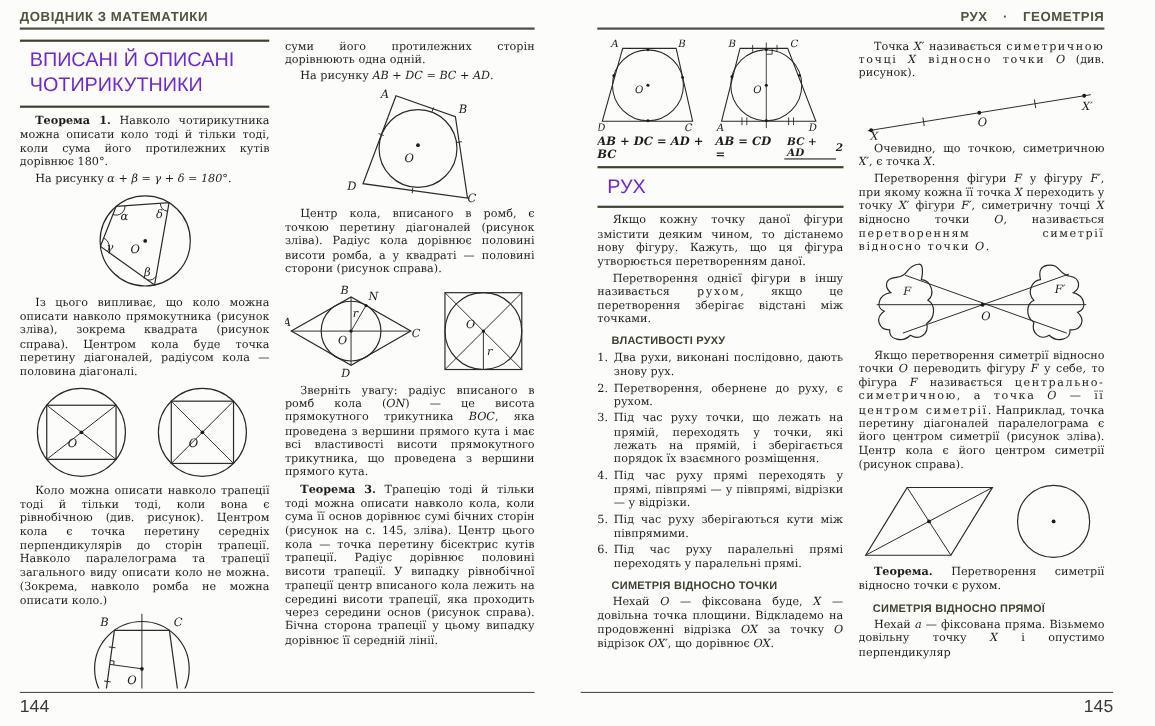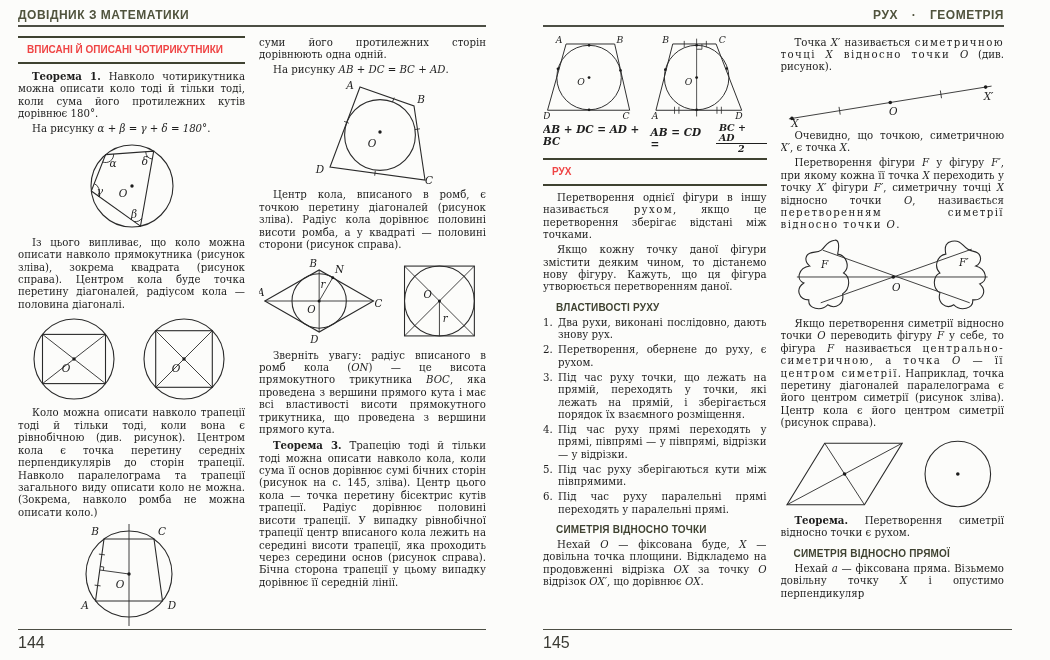--- a/index.html
+++ b/index.html
@@ -24,22 +24,22 @@
   .runhead.right { text-align:right; word-spacing:10px; }
   .headrule { border-bottom:2px solid #4c4e44; margin-top:3px; }
 
   .cols { display:flex; gap:14px; margin-top:7px; height:592px; overflow:hidden; }
   .col { flex:1; overflow:hidden; }
 
   .sec-box {
     border-top:2.5px solid #3f4231; border-bottom:2.5px solid #3f4231;
     padding:5px 2px 6px 9px;
     font-family:"Liberation Sans", sans-serif;
-    font-weight:bold; font-size:10px; line-height:1.3;
-    color:#ef4444; margin:2px 0 6px 0;
+    font-weight:normal; font-size:18px; line-height:1.3;
+    color:#6d28d9; margin:2px 0 6px 0;
   }
   .subhead {
     font-family:Liberation Sans, sans-serif;
     font-weight:bold; font-size:10px; color:#3f4231;
     margin:8px 0 4px 13px; letter-spacing:0.2px;
   }
   p { margin:2.5px 0; text-indent:14px; text-align:justify;
       font-size:10.2px; line-height:1.22; }
   p.noind { text-indent:0; }
   .b { font-weight:bold; }
@@ -48,35 +48,35 @@
 
   .li { display:flex; margin:2.5px 0; font-size:10.2px; line-height:1.22; }
   .li .n { width:15px; flex:none; }
   .li .t { flex:1; text-align:justify; }
 
   .fig { display:flex; justify-content:center; margin:3px 0; }
   .fig svg { display:block; }
   .figrow { display:flex; justify-content:space-between; margin:2px 0 4px 0; }
   .subfig { display:flex; flex-direction:column; align-items:center; }
   .formula { margin-top:3px; font-size:10.5px; font-weight:bold; display:flex; align-items:center; gap:4px;justify-content:center; }
-  .frac { display:inline-flex; flex-direction:column; align-items:center; line-height:1.05; font-size:9.5px; }
+  .frac { display:inline-flex; flex-direction:row; align-items:center; line-height:1.05; font-size:9.5px; }
   .frac .num { border-bottom:1px solid #1e1e1e; padding:0 3px; }
 
   svg .ln   { stroke:#2a2a2a; stroke-width:1.1; fill:none; }
   svg .thin { stroke:#2a2a2a; stroke-width:0.9; fill:none; }
   svg .dot  { fill:#1c1c1c; stroke:none; }
   svg text  { font-family:"DejaVu Serif", serif; font-style:italic;
               font-size:10.5px; fill:#1c1c1c; }
 
   .footer {
     position:absolute; bottom:8px; left:18px; right:24px;
     border-top:1.5px solid #4c4e44; padding-top:4px;
     font-family:"Liberation Sans", sans-serif; font-size:16px; color:#3a3a33;
   }
-  .page-right .footer { left:33px; right:16px; }
+  .page-right .footer { left:18px; right:16px; text-align:right; }
 </style>
 </head>
 <body>
 
 <div class="spread">
 
   <div class="page page-left">
     <div class="runhead">
       <span>ДОВІДНИК З МАТЕМАТИКИ</span>
     </div>
@@ -265,22 +265,22 @@
               <span class="frac">
                 <span class="num i">BC + AD</span>
                 <span class="den i">2</span>
               </span>
             </div>
           </div>
         </div>
 
         <div class="sec-box">РУХ</div>
 
+        <p><span>Якщо кожну точку даної фігури змістити деяким чином, то дістанемо нову фігуру. Кажуть, що ця фігура утворюється перетворенням даної.</span></p>
         <p><span>Перетворення однієї фігури в іншу називається </span><span class="sp">рухом</span><span>, якщо це перетворення зберігає відстані між точками.</span></p>
-        <p><span>Якщо кожну точку даної фігури змістити деяким чином, то дістанемо нову фігуру. Кажуть, що ця фігура утворюється перетворенням даної.</span></p>
 
         <div class="subhead">ВЛАСТИВОСТІ РУХУ</div>
 
         <div class="li">
           <span class="n">1.</span>
           <span class="t">Два рухи, виконані послідовно, дають знову рух.</span>
         </div>
         <div class="li">
           <span class="n">2.</span>
           <span class="t">Перетворення, обернене до руху, є рухом.</span>

